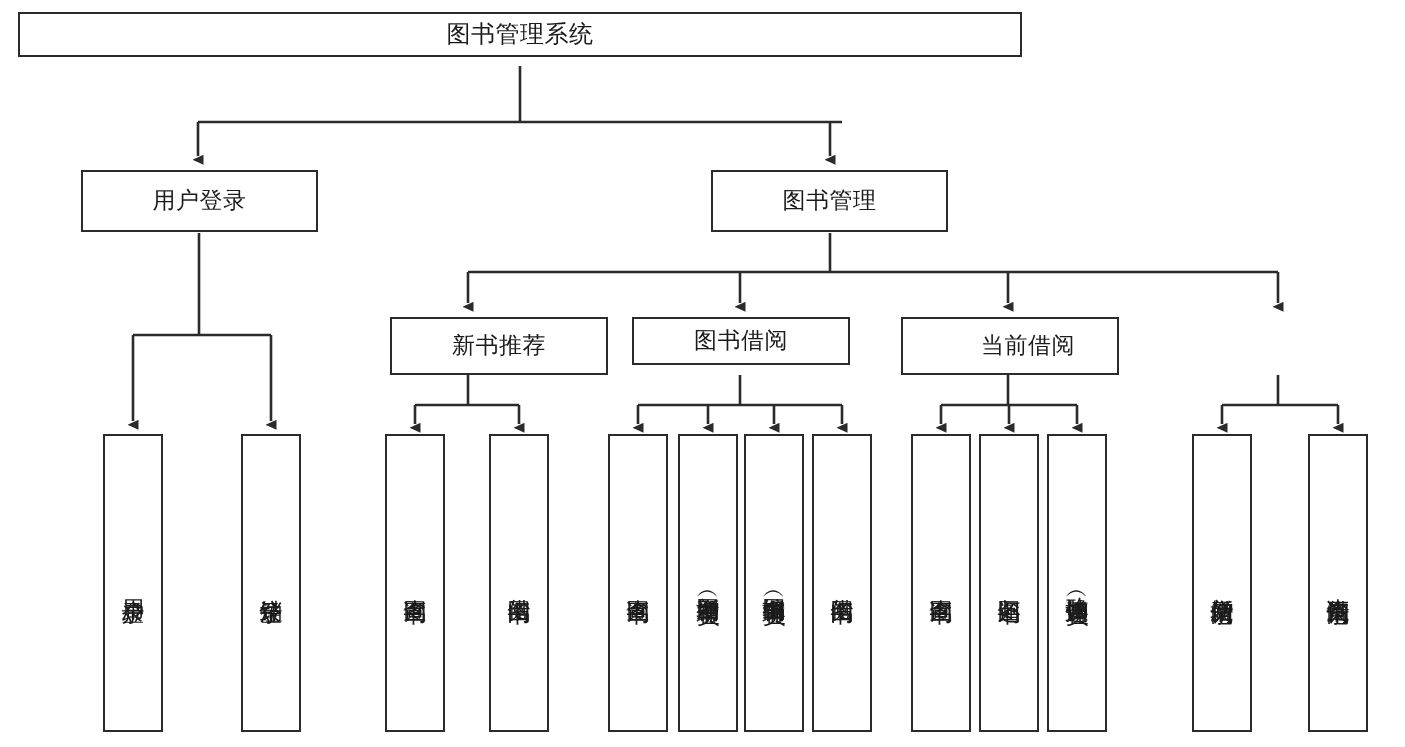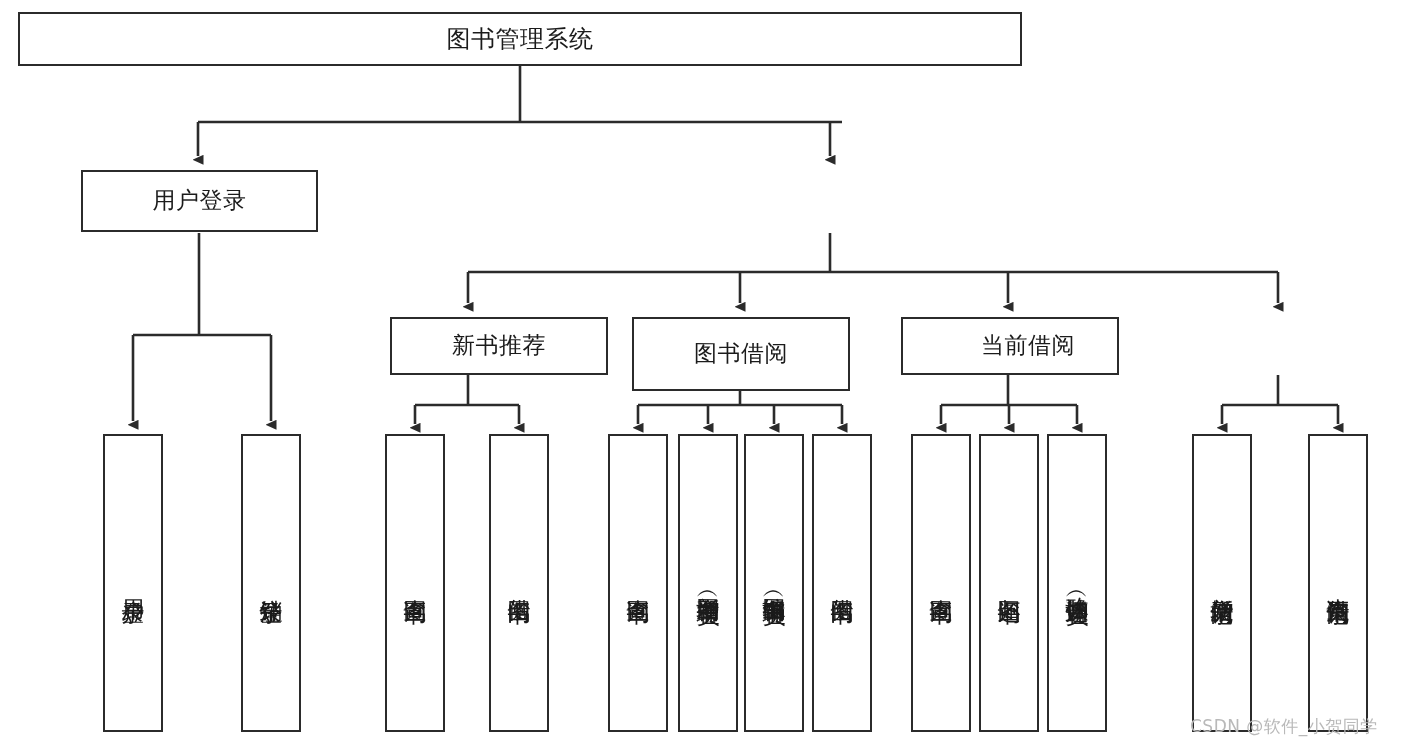--- a/index.html
+++ b/index.html
@@ -113,32 +113,35 @@
       <path d="M1009,405 L1009,424" marker-end="url(#arrow)"></path>
       <path d="M1077,405 L1077,424" marker-end="url(#arrow)"></path>
 
       <path d="M1278,375 L1278,405"></path>
       <path d="M1222,405 L1338,405"></path>
       <path d="M1222,405 L1222,424" marker-end="url(#arrow)"></path>
       <path d="M1338,405 L1338,424" marker-end="url(#arrow)"></path>
     </g>
   </svg>
 
-  <div class="node h title" style="left:18px; top:12px; width:1004px; height:54px;">
+  <div class="node h title" style="left:18px; top:12px; width:1004px; height:45px;">
     <span>图书管理系统</span>
   </div>
 
   <div class="node h" style="left:81px; top:170px; width:237px; height:62px;">
     <span>用户登录</span>
   </div>
+  <div class="node h" style="left:711px; top:170px; width:237px; height:62px;">
+    <span>图书管理</span>
+  </div>
 
   <div class="node h" style="left:360px; top:317px; width:218px; height:58px;margin-left:30px;">
     <span>新书推荐</span>
   </div>
-  <div class="node h" style="left:632px; top:317px; width:218px; height:74px;">
+  <div class="node h" style="left:632px; top:317px; width:218px; height:48px;">
     <span>图书借阅</span>
   </div>
   <div class="node h" style="left:901px; top:317px; width:218px; height:58px;padding-left:36px;">
     <span>当前借阅</span>
   </div>
 
   <div class="node v" style="left:103px; top:434px; width:60px; height:298px;">
     <span class="vtext">用户登录</span>
   </div>
   <div class="node v" style="left:241px; top:434px; width:60px; height:298px;">
@@ -175,15 +178,14 @@
     <span class="vtext">确认归还（管理员）</span>
   </div>
 
   <div class="node v" style="left:1192px; top:434px; width:60px; height:298px;">
     <span class="vtext">新增借阅记录</span>
   </div>
   <div class="node v" style="left:1308px; top:434px; width:60px; height:298px;">
     <span class="vtext">查询借阅记录</span>
   </div>
 
-  <div class="watermark" style="left:1190px; top:715px;">CSDN @软件_小贺同学</div>
 
 </div>
 
 </body></html>

